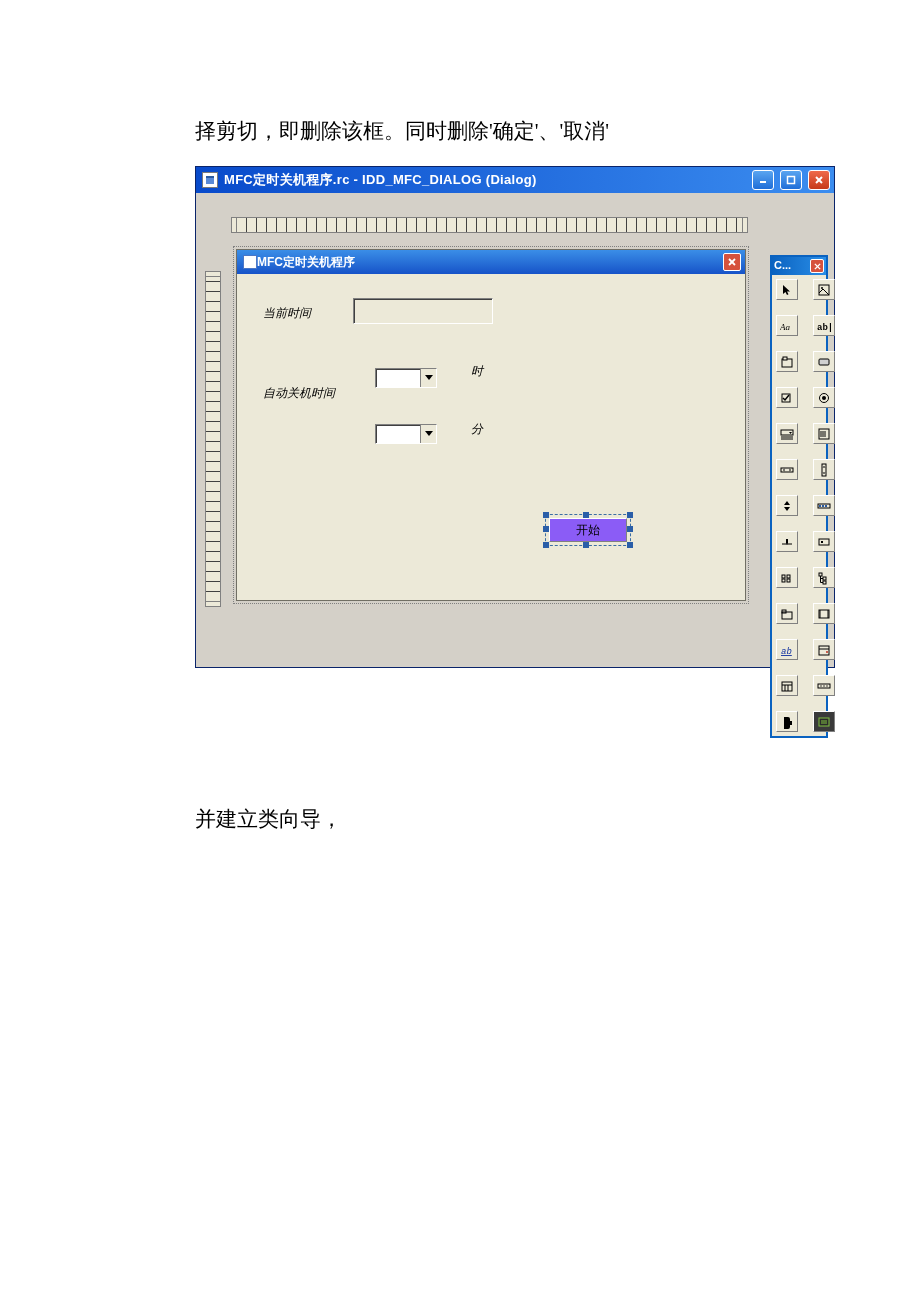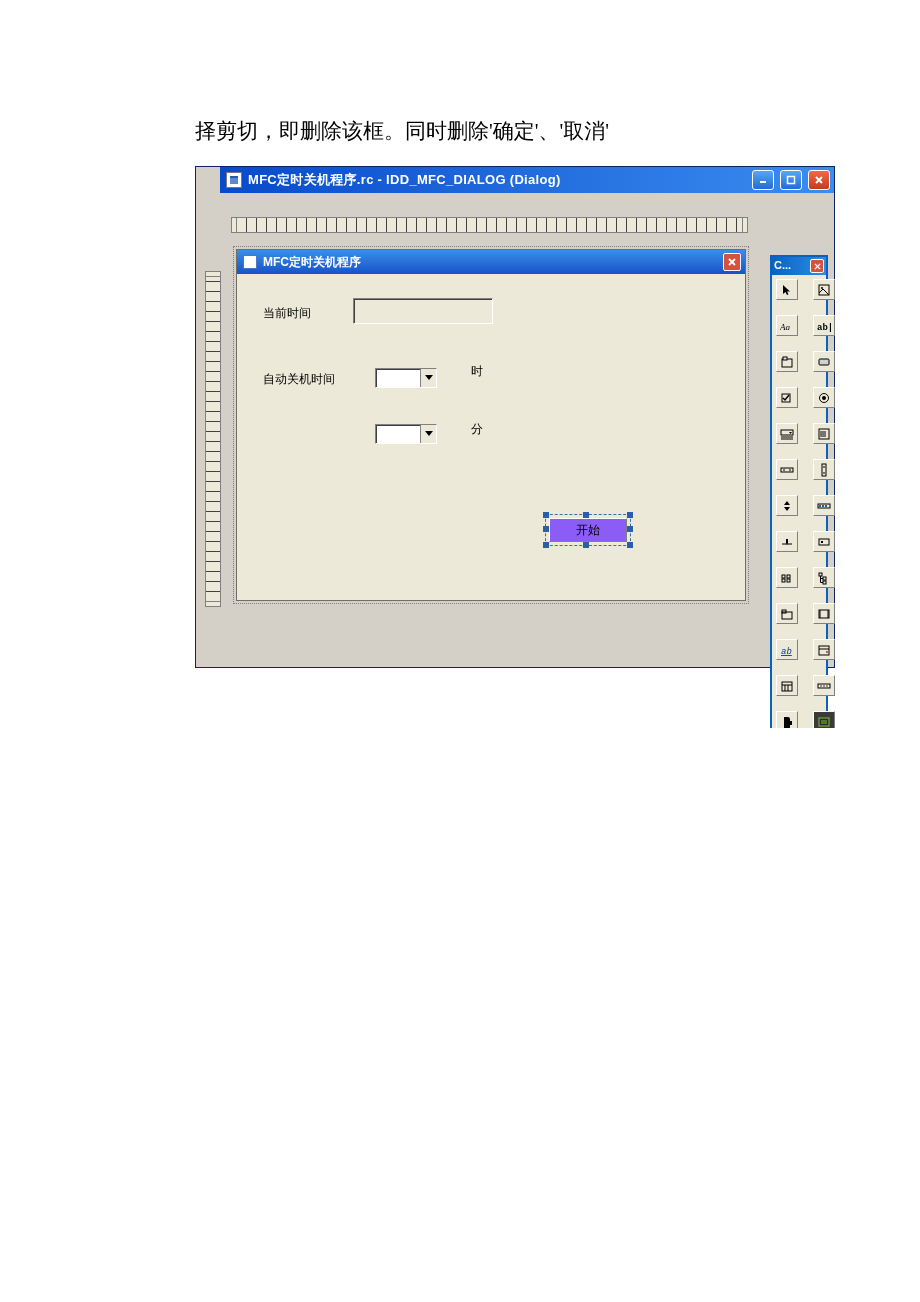--- a/index.html
+++ b/index.html
@@ -29,21 +29,20 @@
     line-height: 1.2;
   }
   .ide-titlebar {
     height: 26px;
     background: linear-gradient(90deg, #084acb 0%, #3b8df0 100%);
     color: #fff;
     display: flex;
     align-items: center;
     padding: 0 4px 0 6px;
     gap: 6px;
-    margin-left: 24px;
   }
   .ide-title-icon {
     width: 16px; height: 16px;
     display: flex; align-items: center; justify-content: center;
     background: #fff;
     border: 1px solid #7a7a7a;
   }
   .ide-title-icon svg { width: 10px; height: 10px; }
   .ide-title { font-weight: bold; font-size: 13px; letter-spacing: .3px; flex: 0 0 auto; }
   .ide-title-spacer { flex: 1 1 auto; }
@@ -112,38 +111,38 @@
     width: 510px; height: 352px;
     background: #ece9d8;
     border: 1px solid #716f64;
     outline: 1px dotted #808080;
     outline-offset: 2px;
   }
   .dlg-titlebar {
     height: 24px;
     background: linear-gradient(180deg, #3a8ee7, #1653c8);
     display: flex; align-items: center;
-    color: #fff; padding: 0 4px 0 6px; gap:6px;
+    color: #fff; padding: 0 4px 0 6px; 
   }
   .dlg-title-icon {
     width: 14px; height: 14px; background:#fff; border:1px solid #4a76c7;
   }
   .dlg-title { font-size: 12px; font-weight: bold; }
   .dlg-title-spacer { flex:1; }
   .dlg-close {
     width: 18px; height: 18px;
     background: #d6523d;
     border: 1px solid #fff;
     border-radius: 2px;
     display:flex; align-items:center; justify-content:center;
   }
   .dlg-close svg { stroke:#fff; }
 
   .dlg-body { position: relative; height: calc(100% - 24px); font-size:12px; }
-  .static-label { position:absolute; }
+  .static-label { position:absolute;font-style:italic; }
   .sunken-box {
     position:absolute;
     background:#ece9d8;
     border-top:1px solid #808080;
     border-left:1px solid #808080;
     border-right:1px solid #fff;
     border-bottom:1px solid #fff;
     box-shadow: inset 1px 1px 0 #404040;
   }
   .combo {
@@ -272,21 +271,21 @@
             <svg width="8" height="8" viewBox="0 0 8 8">
                 <line x1="1" y1="1" x2="7" y2="7" stroke-width="1.8"></line>
                 <line x1="7" y1="1" x2="1" y2="7" stroke-width="1.8"></line>
               </svg>
           </span>
         </div>
         <div class="dlg-body">
           <span class="static-label" style="left:26px;top:32px">当前时间</span>
           <div class="sunken-box" style="left:116px;top:24px;width:140px;height:26px"></div>
 
-          <span class="static-label" style="left:26px;top:98px">自动关机时间</span>
+          <span class="static-label" style="left:26px;top:112px">自动关机时间</span>
 
           <div class="combo" style="left:138px;top:94px;width:62px">
             <span class="combo-arrow">
               <svg width="8" height="6" viewBox="0 0 8 6">
                   <polygon points="0,0 8,0 4,5"></polygon>
                 </svg>
             </span>
           </div>
           <span class="static-label" style="left:234px;top:90px">时</span>
 
@@ -496,14 +495,15 @@
                 <line x1="4" y1="6" x2="10" y2="6" stroke="#80c040"></line>
                 <line x1="4" y1="8" x2="10" y2="8" stroke="#80c040"></line>
               </svg>
             </span>
         </div>
       </div>
 
     </div>
   </div>
 
+  <p class="para after-text">并建立类向导，</p>
 
 </div>
 
 </body></html>

